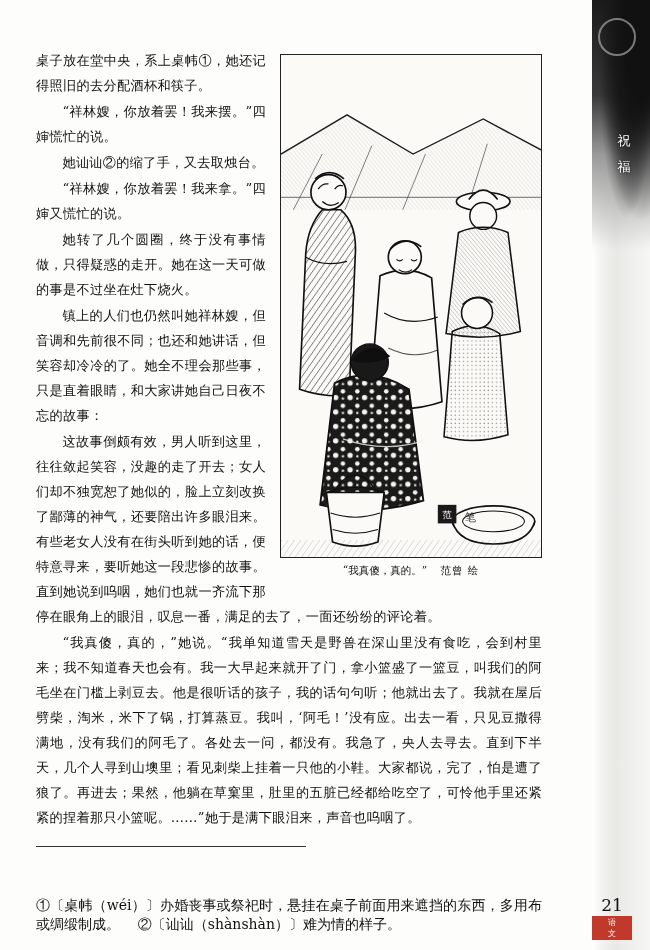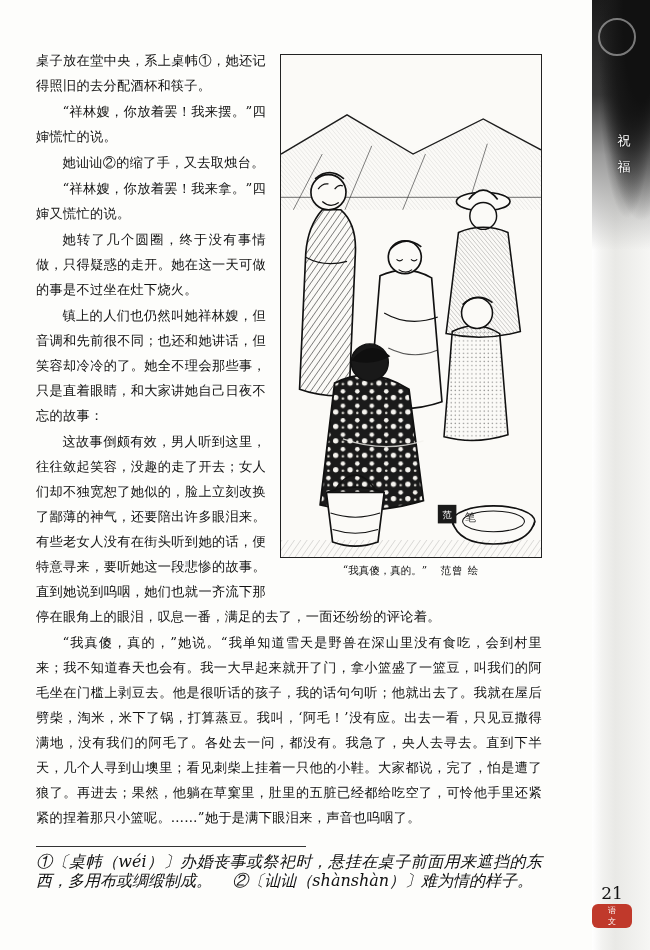--- a/index.html
+++ b/index.html
@@ -125,52 +125,51 @@
   .footnote-rule {
     position: absolute;
     left: 36px;
     top: 846px;
     width: 270px;
     border-top: 1px solid #333;
   }
   .footnote {
     position: absolute;
     left: 36px;
-    top: 852px;
+    top: 896px;
     width: 506px;
     font-family: "DejaVu Serif", "Liberation Serif", serif;
-    font-size: 16px;
+    font-size: 14px;
     line-height: 19px;
     color: #111;
     text-align: justify;
-    font-style: italic;
   }
 
   
   .folio {
     position: absolute;
     right: 18px;
-    bottom: 22px;
+    bottom: 10px;
     width: 40px;
     text-align: center;
   }
   .folio-num {
     font-family: "DejaVu Serif", "Liberation Serif", serif;
     font-size: 17px;
     color: #111;
     line-height: 18px;
   }
   .folio-tag {
     margin-top: 2px;
     background: #c0392b;
     color: #fff;
     font-size: 8px;
     letter-spacing: 1px;
     padding: 1px 16px;
-    border-radius: 6px;
+    border-radius: 0;
   }
 </style>
 </head>
 <body>
 
 <div class="page">
 
   <div class="edge-band">
     <div class="edge-ink"></div>
     <div class="edge-label">祝<br>福</div>

